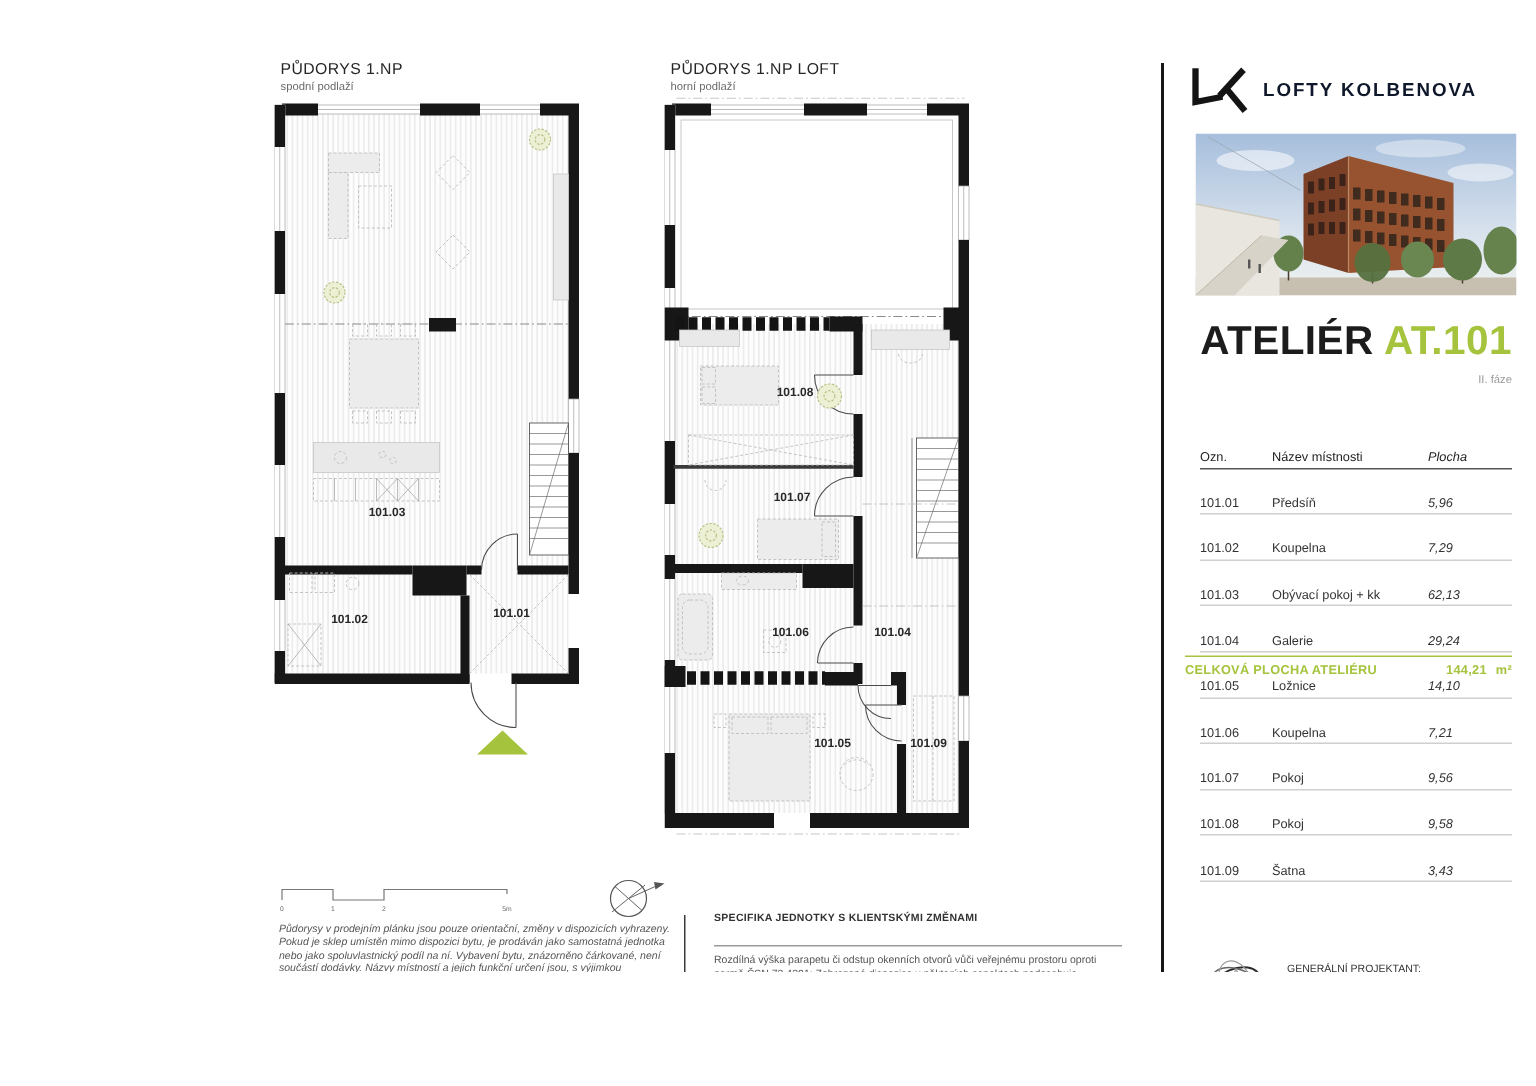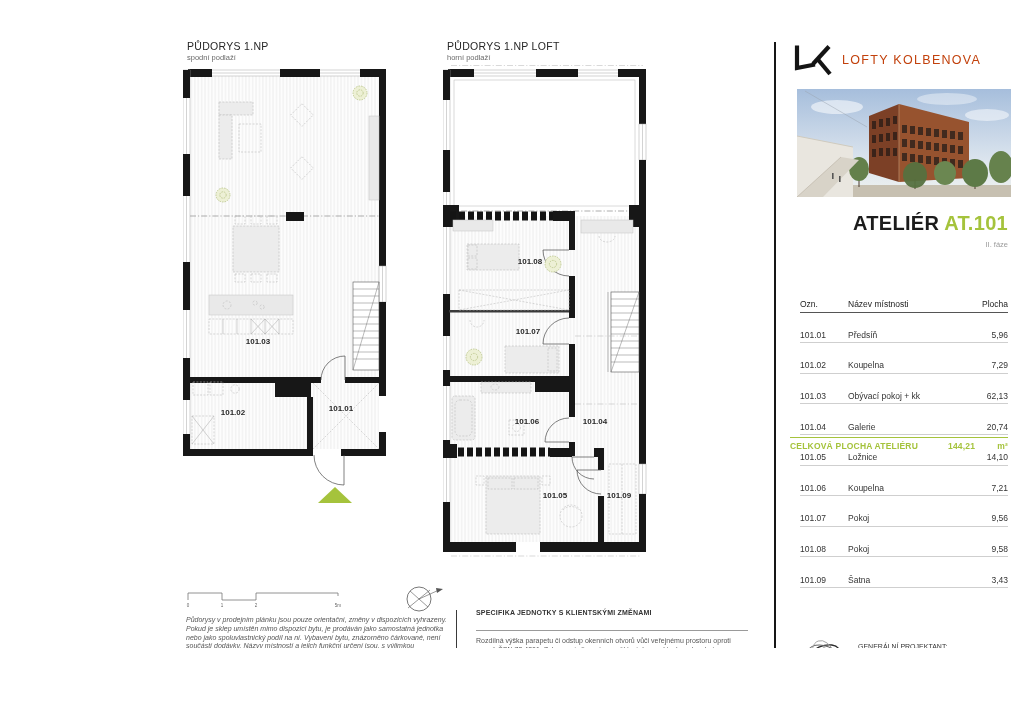--- a/index.html
+++ b/index.html
@@ -37,35 +37,35 @@
   .vdiv-notes{left:456px;top:610px;width:1px;height:92px;background:#3a3a3a;}
   .notes-right{left:476px;top:608px;width:272px;font-size:7px;color:#555;line-height:9px;}
   .nr-head{font-weight:700;color:#333;letter-spacing:.2px;}
   .rule{border-top:1px solid #9a9a9a;height:0;}
   .rule.r1{margin-top:13px;}
   .nr-text{margin-top:5px;}
   .rule.r2{margin-top:7px;}
 
   
   .vdiv-side{left:774px;top:42px;width:2px;height:658px;background:#161616;}
-  .brand{left:842px;top:53px;font-size:12.5px;font-weight:400;letter-spacing:1.3px;color:#c2410c;}
+  .brand{left:842px;top:53px;font-size:12.5px;font-weight:700;letter-spacing:1.3px;color:#0f172a;}
   .unitblock{left:760px;top:212px;width:248px;text-align:right;}
-  .unit-line1{font-size:20px;font-weight:700;color:#1c1c1c;letter-spacing:.3px;}
+  .unit-line1{font-size:27px;font-weight:700;color:#1c1c1c;letter-spacing:.3px;}
   .unit-num{color:var(--accent);}
   .unit-line2{font-size:13px;font-weight:700;color:#222;margin-top:1px;}
   .unit-phase{font-size:7.5px;color:#9a9a9a;margin-top:5px;}
 
   .rtable{left:800px;top:282px;width:208px;font-size:8.5px;color:#333;}
   .trow{display:grid;grid-template-columns:48px 104px 56px;align-items:center;height:14.6px;border-bottom:1px solid #cfcfcf;margin-top:15px;}
   .trow.head{border-bottom:1px solid #555;color:#222;}
-  .tc3{text-align:right;}
+  .tc3{text-align:left;font-style:italic;}
 
   .total{left:790px;top:437px;width:218px;border-top:1px solid var(--accent);padding-top:3px;
          display:flex;align-items:baseline;font-size:8.5px;font-weight:700;color:var(--accent);letter-spacing:.2px;}
-  .total .val{margin-left:auto;margin-right:22px;}
+  .total .val{margin-left:auto;margin-right:6px;}
   .total .unit{font-weight:700;}
 
   .arch-text{left:858px;top:642px;font-size:7px;color:#444;line-height:9.5px;}
   .arch-text .l1{color:#333;}
 </style>
 </head>
 <body>
 
 <div class="page">
 
@@ -482,21 +482,21 @@
       <div class="tc3">7,29</div>
     </div>
     <div class="trow">
       <div>101.03</div>
       <div>Obývací pokoj + kk</div>
       <div class="tc3">62,13</div>
     </div>
     <div class="trow">
       <div>101.04</div>
       <div>Galerie</div>
-      <div class="tc3">20,74</div>
+      <div class="tc3">29,24</div>
     </div>
     <div class="trow">
       <div>101.05</div>
       <div>Ložnice</div>
       <div class="tc3">14,10</div>
     </div>
     <div class="trow">
       <div>101.06</div>
       <div>Koupelna</div>
       <div class="tc3">7,21</div>

